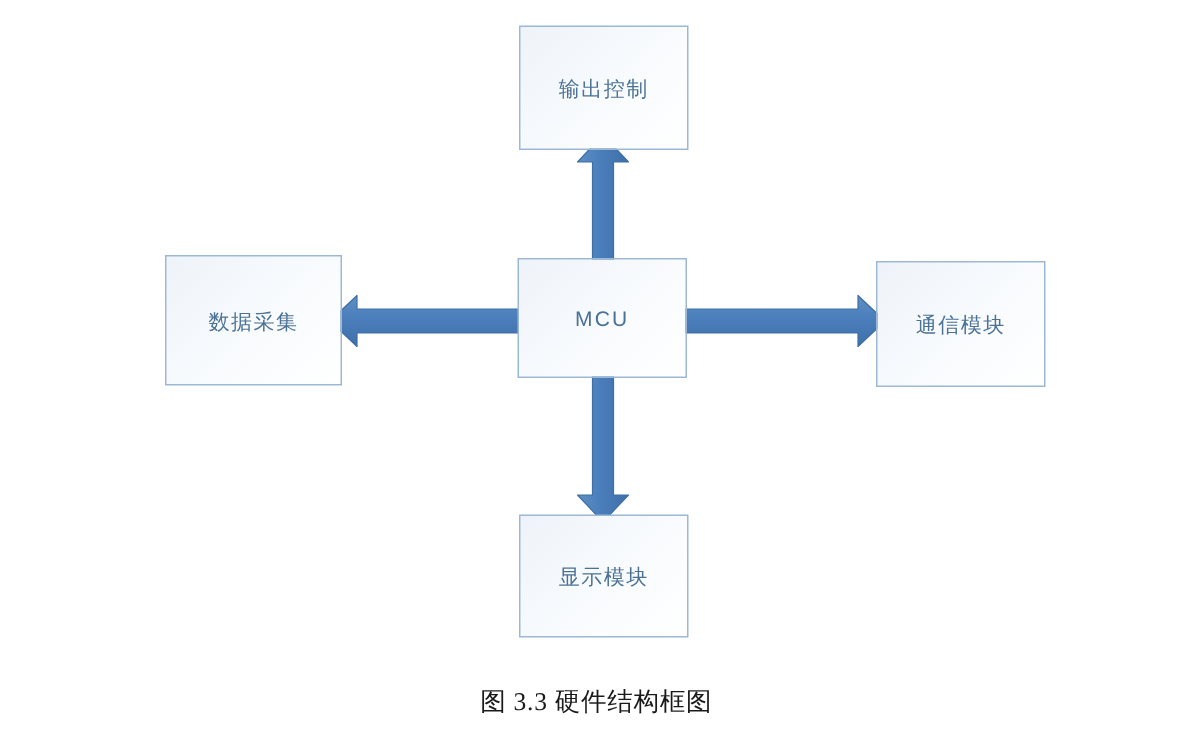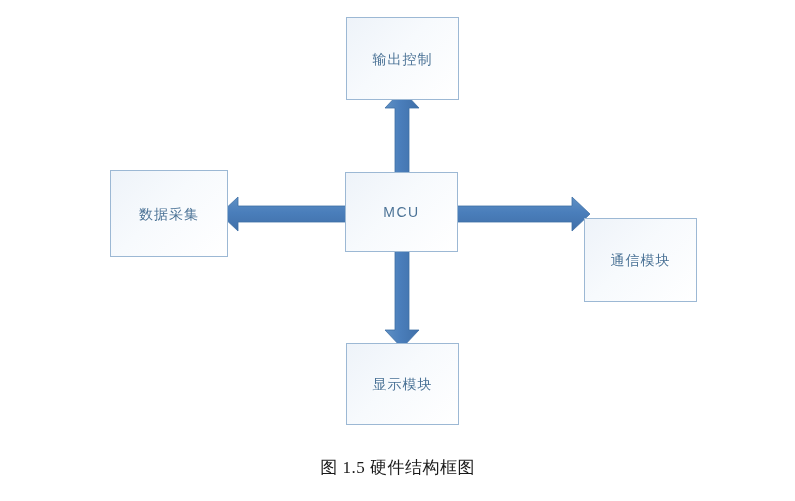--- a/index.html
+++ b/index.html
@@ -38,21 +38,21 @@
     text-shadow: 0 1px 0 rgba(255,255,255,0.85);
   }
   .node-label.latin {
     letter-spacing: 1.5px;
     font-size: 14px;
   }
 
   #node-output  { left: 346px; top: 17px;  width: 113px; height: 83px; }
   #node-acq     { left: 110px; top: 170px; width: 118px; height: 87px; }
   #node-mcu     { left: 345px; top: 172px; width: 113px; height: 80px; text-align: center; }
-  #node-comm    { left: 584px; top: 174px; width: 113px; height: 84px; margin-top: 44px; }
+  #node-comm    { left: 584px; top: 174px; width: 113px; height: 84px; }
   #node-display { left: 346px; top: 343px; width: 113px; height: 82px; }
 
   
   .arrow {
     position: absolute;
     z-index: 2;
     overflow: visible;
   }
   #arrow-up    { left: 383px; top: 88px;  width: 38px; height: 92px; }
   #arrow-down  { left: 383px; top: 244px; width: 38px; height: 106px; }
@@ -134,15 +134,15 @@
   </div>
 
   <div id="node-comm" class="node">
     <span class="node-label">通信模块</span>
   </div>
 
   <div id="node-display" class="node">
     <span class="node-label">显示模块</span>
   </div>
 
-  <div id="caption">图 1.5  硬件结构框图</div>
+  <div id="caption">图 3.3  硬件结构框图</div>
 
 </div>
 
 </body></html>

